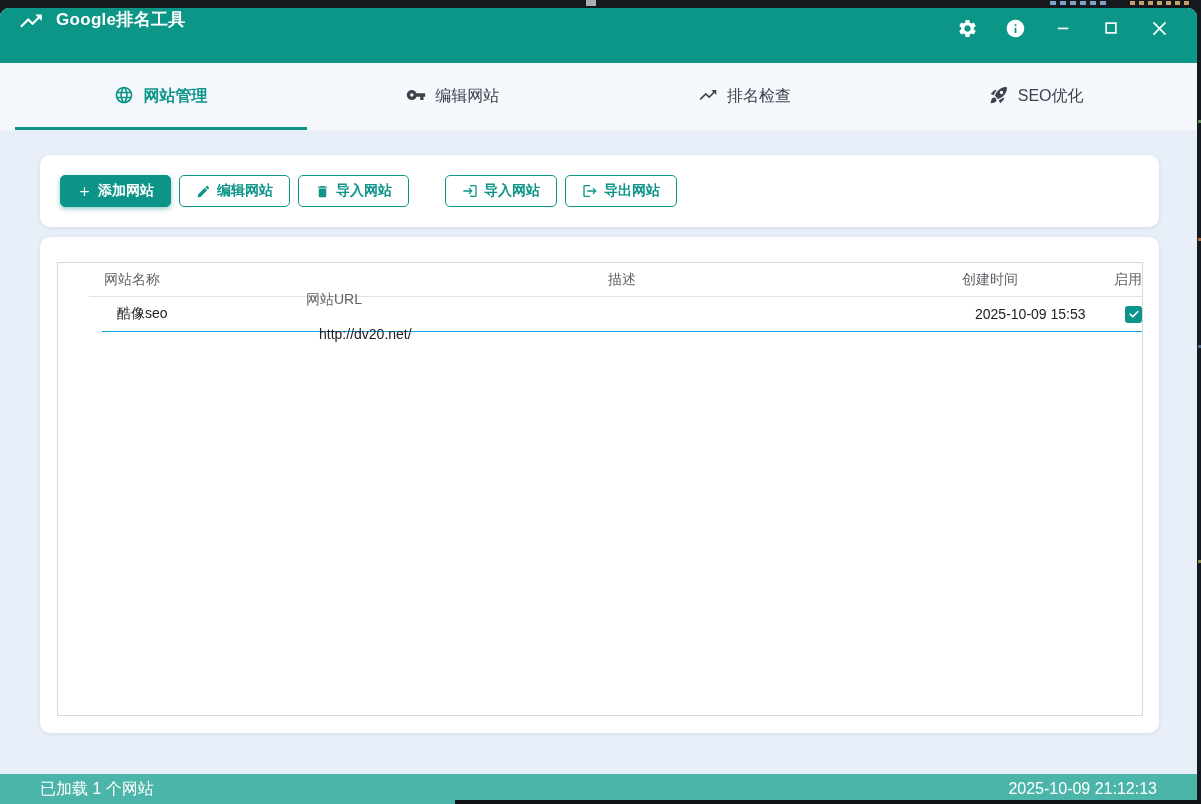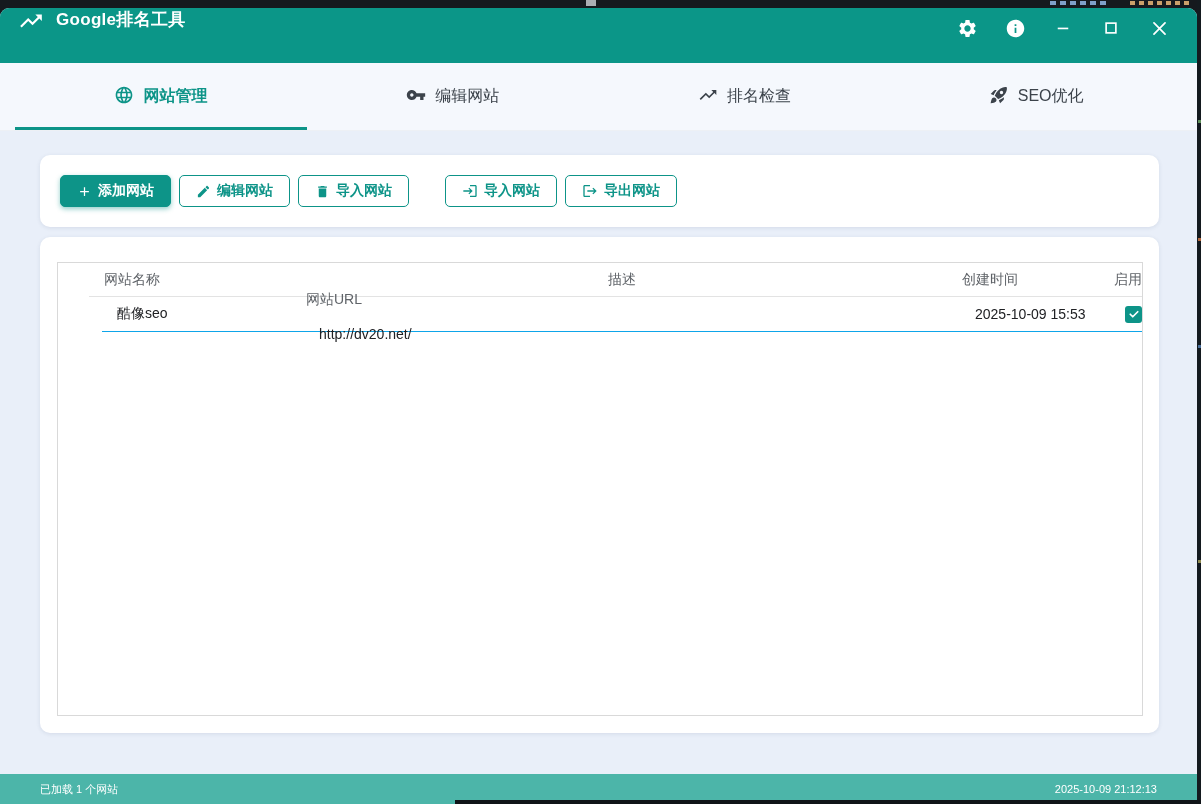--- a/index.html
+++ b/index.html
@@ -90,21 +90,21 @@
   .grid-fill { flex:1; }
   .checkbox {
     width:17px; height:17px; border-radius:3px; background:#0d9488;
     display:flex; align-items:center; justify-content:center; margin-left:13px; cursor:pointer;
   }
 
   
   .statusbar {
     height:30px; flex:0 0 30px; background:#4cb5a9; color:#fff;
     display:flex; align-items:center; justify-content:space-between;
-    padding:0 40px 0 40px; font-size:11px;
+    padding:0 40px 0 40px; font-size:16px;
   }
 </style>
 </head>
 <body>
 
 <div class="bg-dash" style="left:0;top:0;width:1201px;height:8px;background:#15191e;"></div>
 <div class="bg-dash" style="left:586px;top:0;width:10px;height:6px;background:#cfd3d8;opacity:.8;"></div>
 <div class="bg-dash" style="left:1050px;top:1px;width:60px;height:4px;background:repeating-linear-gradient(90deg,#7fa0c9 0 6px,#15191e 6px 10px);"></div>
 <div class="bg-dash" style="left:1130px;top:1px;width:60px;height:4px;background:repeating-linear-gradient(90deg,#c9a06a 0 5px,#15191e 5px 9px);"></div>
 <div class="bg-dash" style="left:1197px;top:0;width:4px;height:804px;background:#141a1f;"></div>

